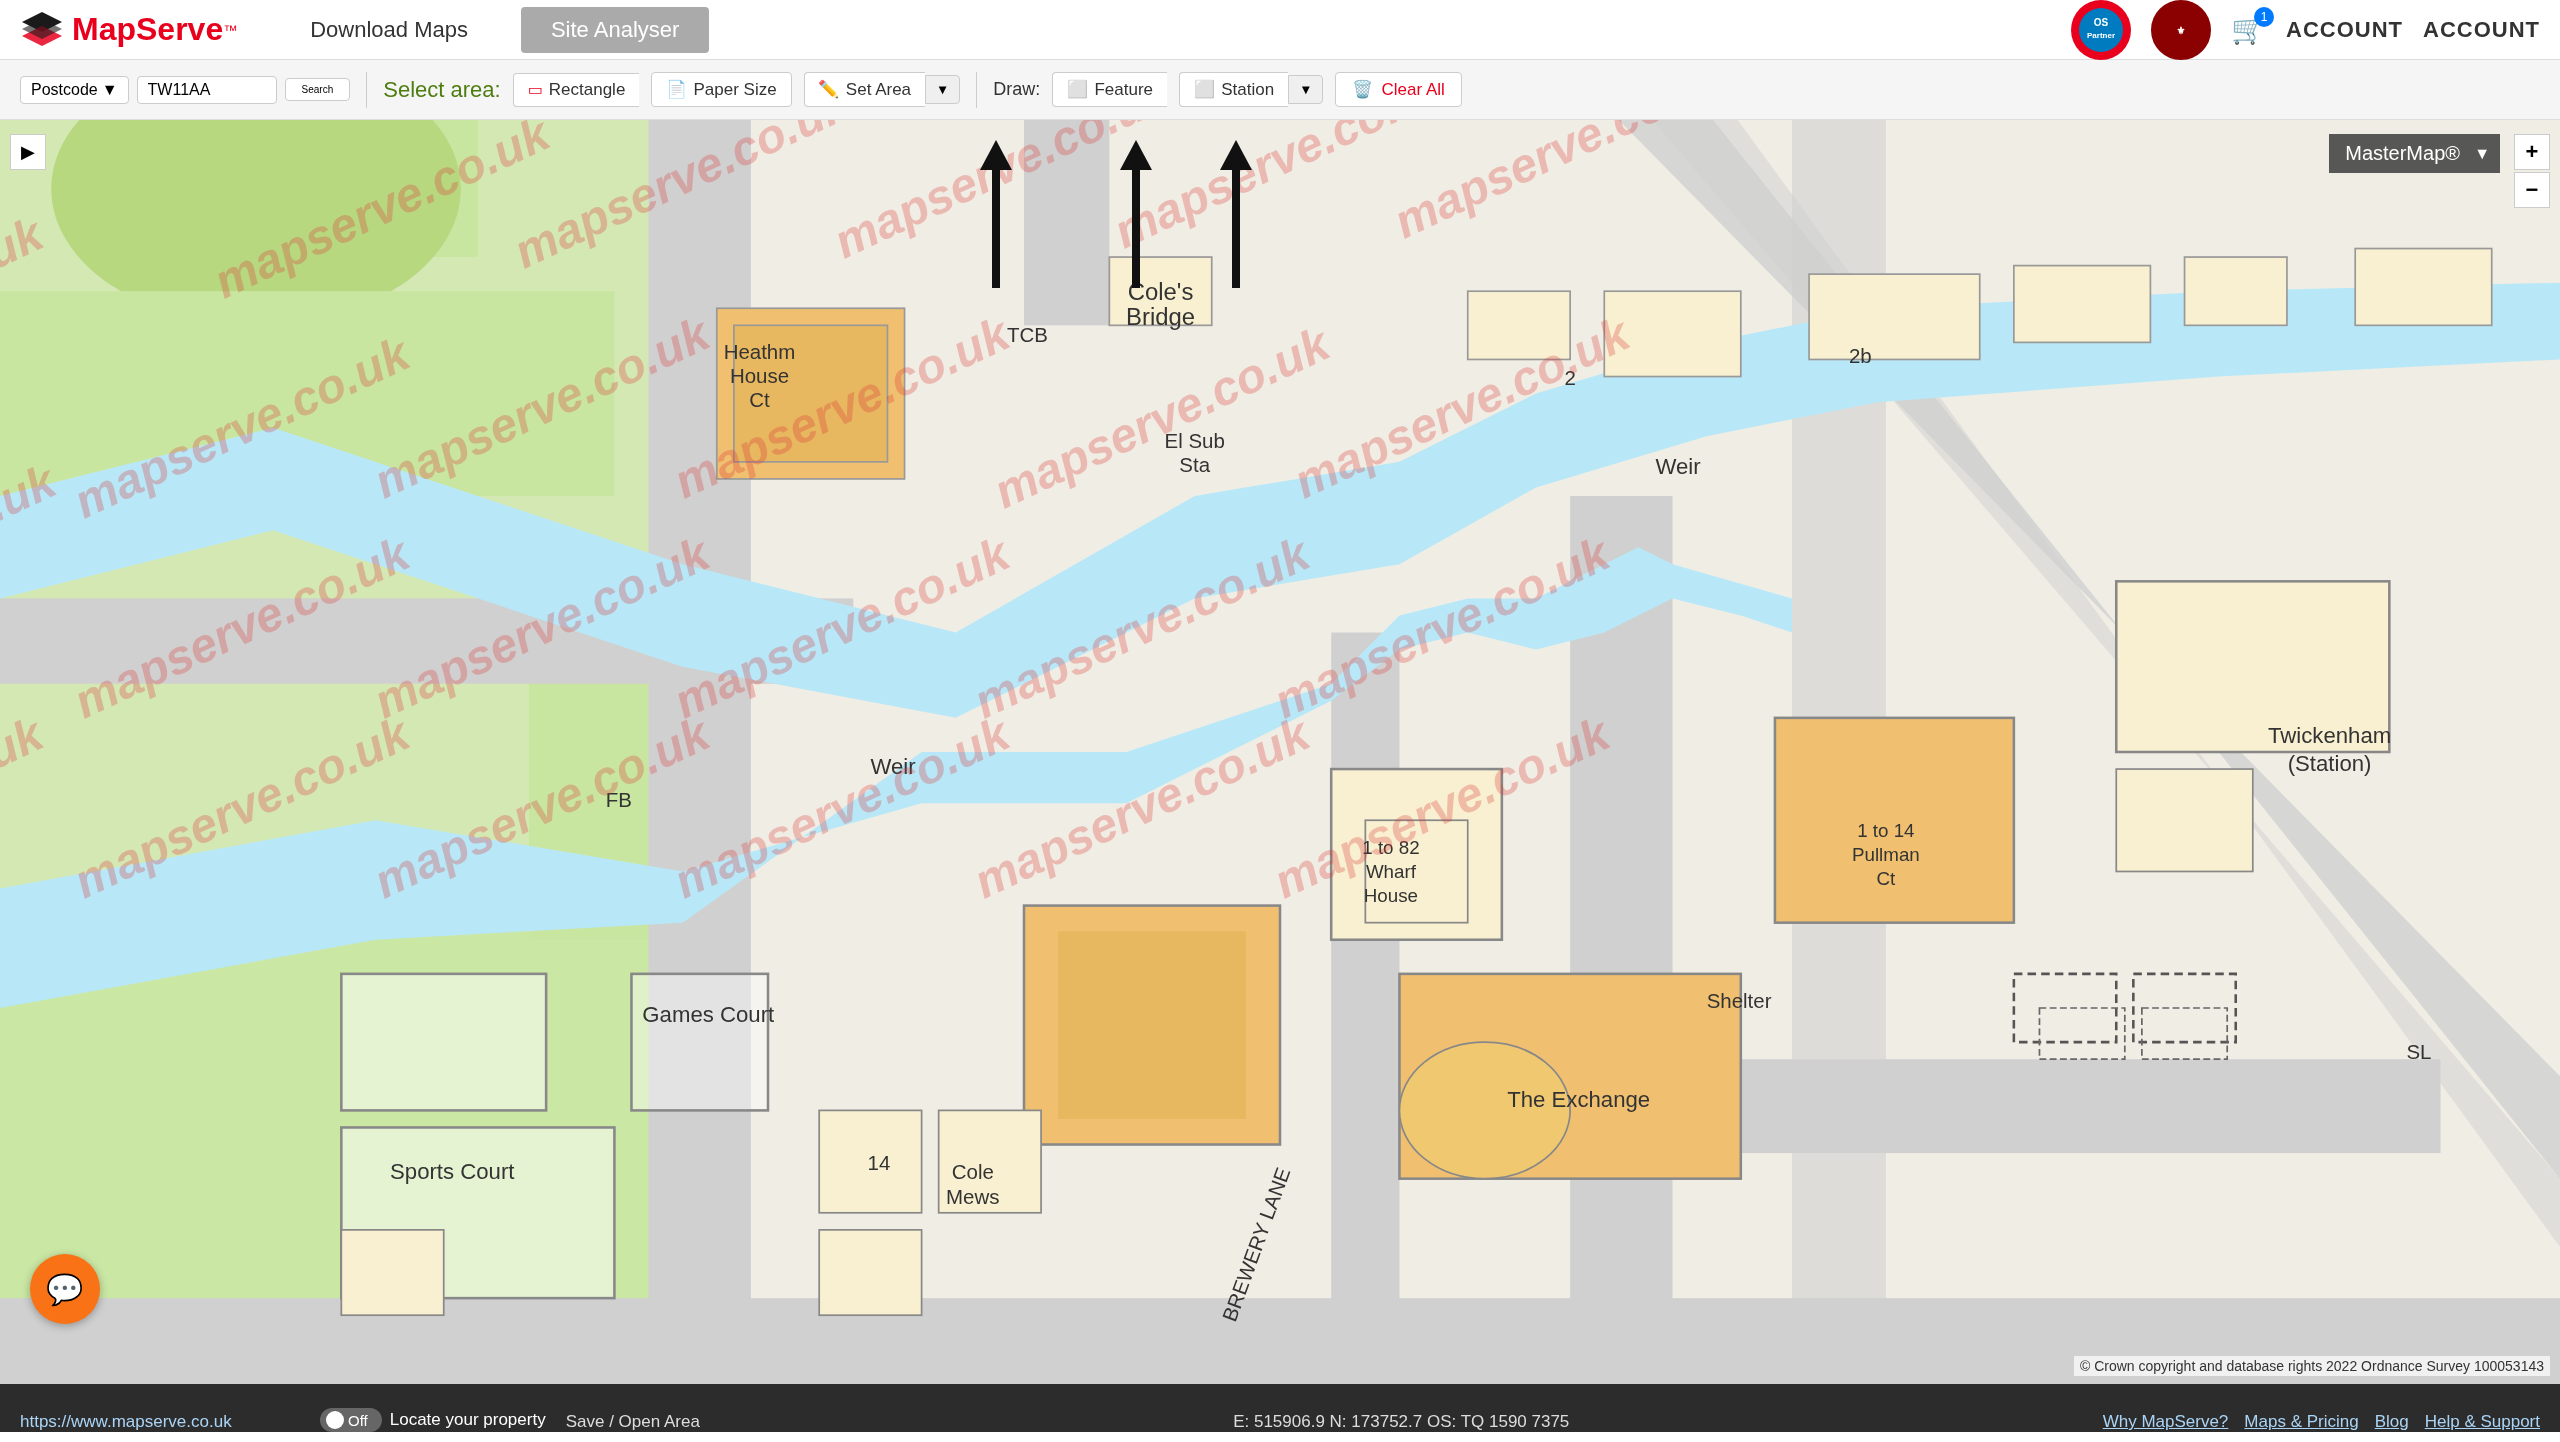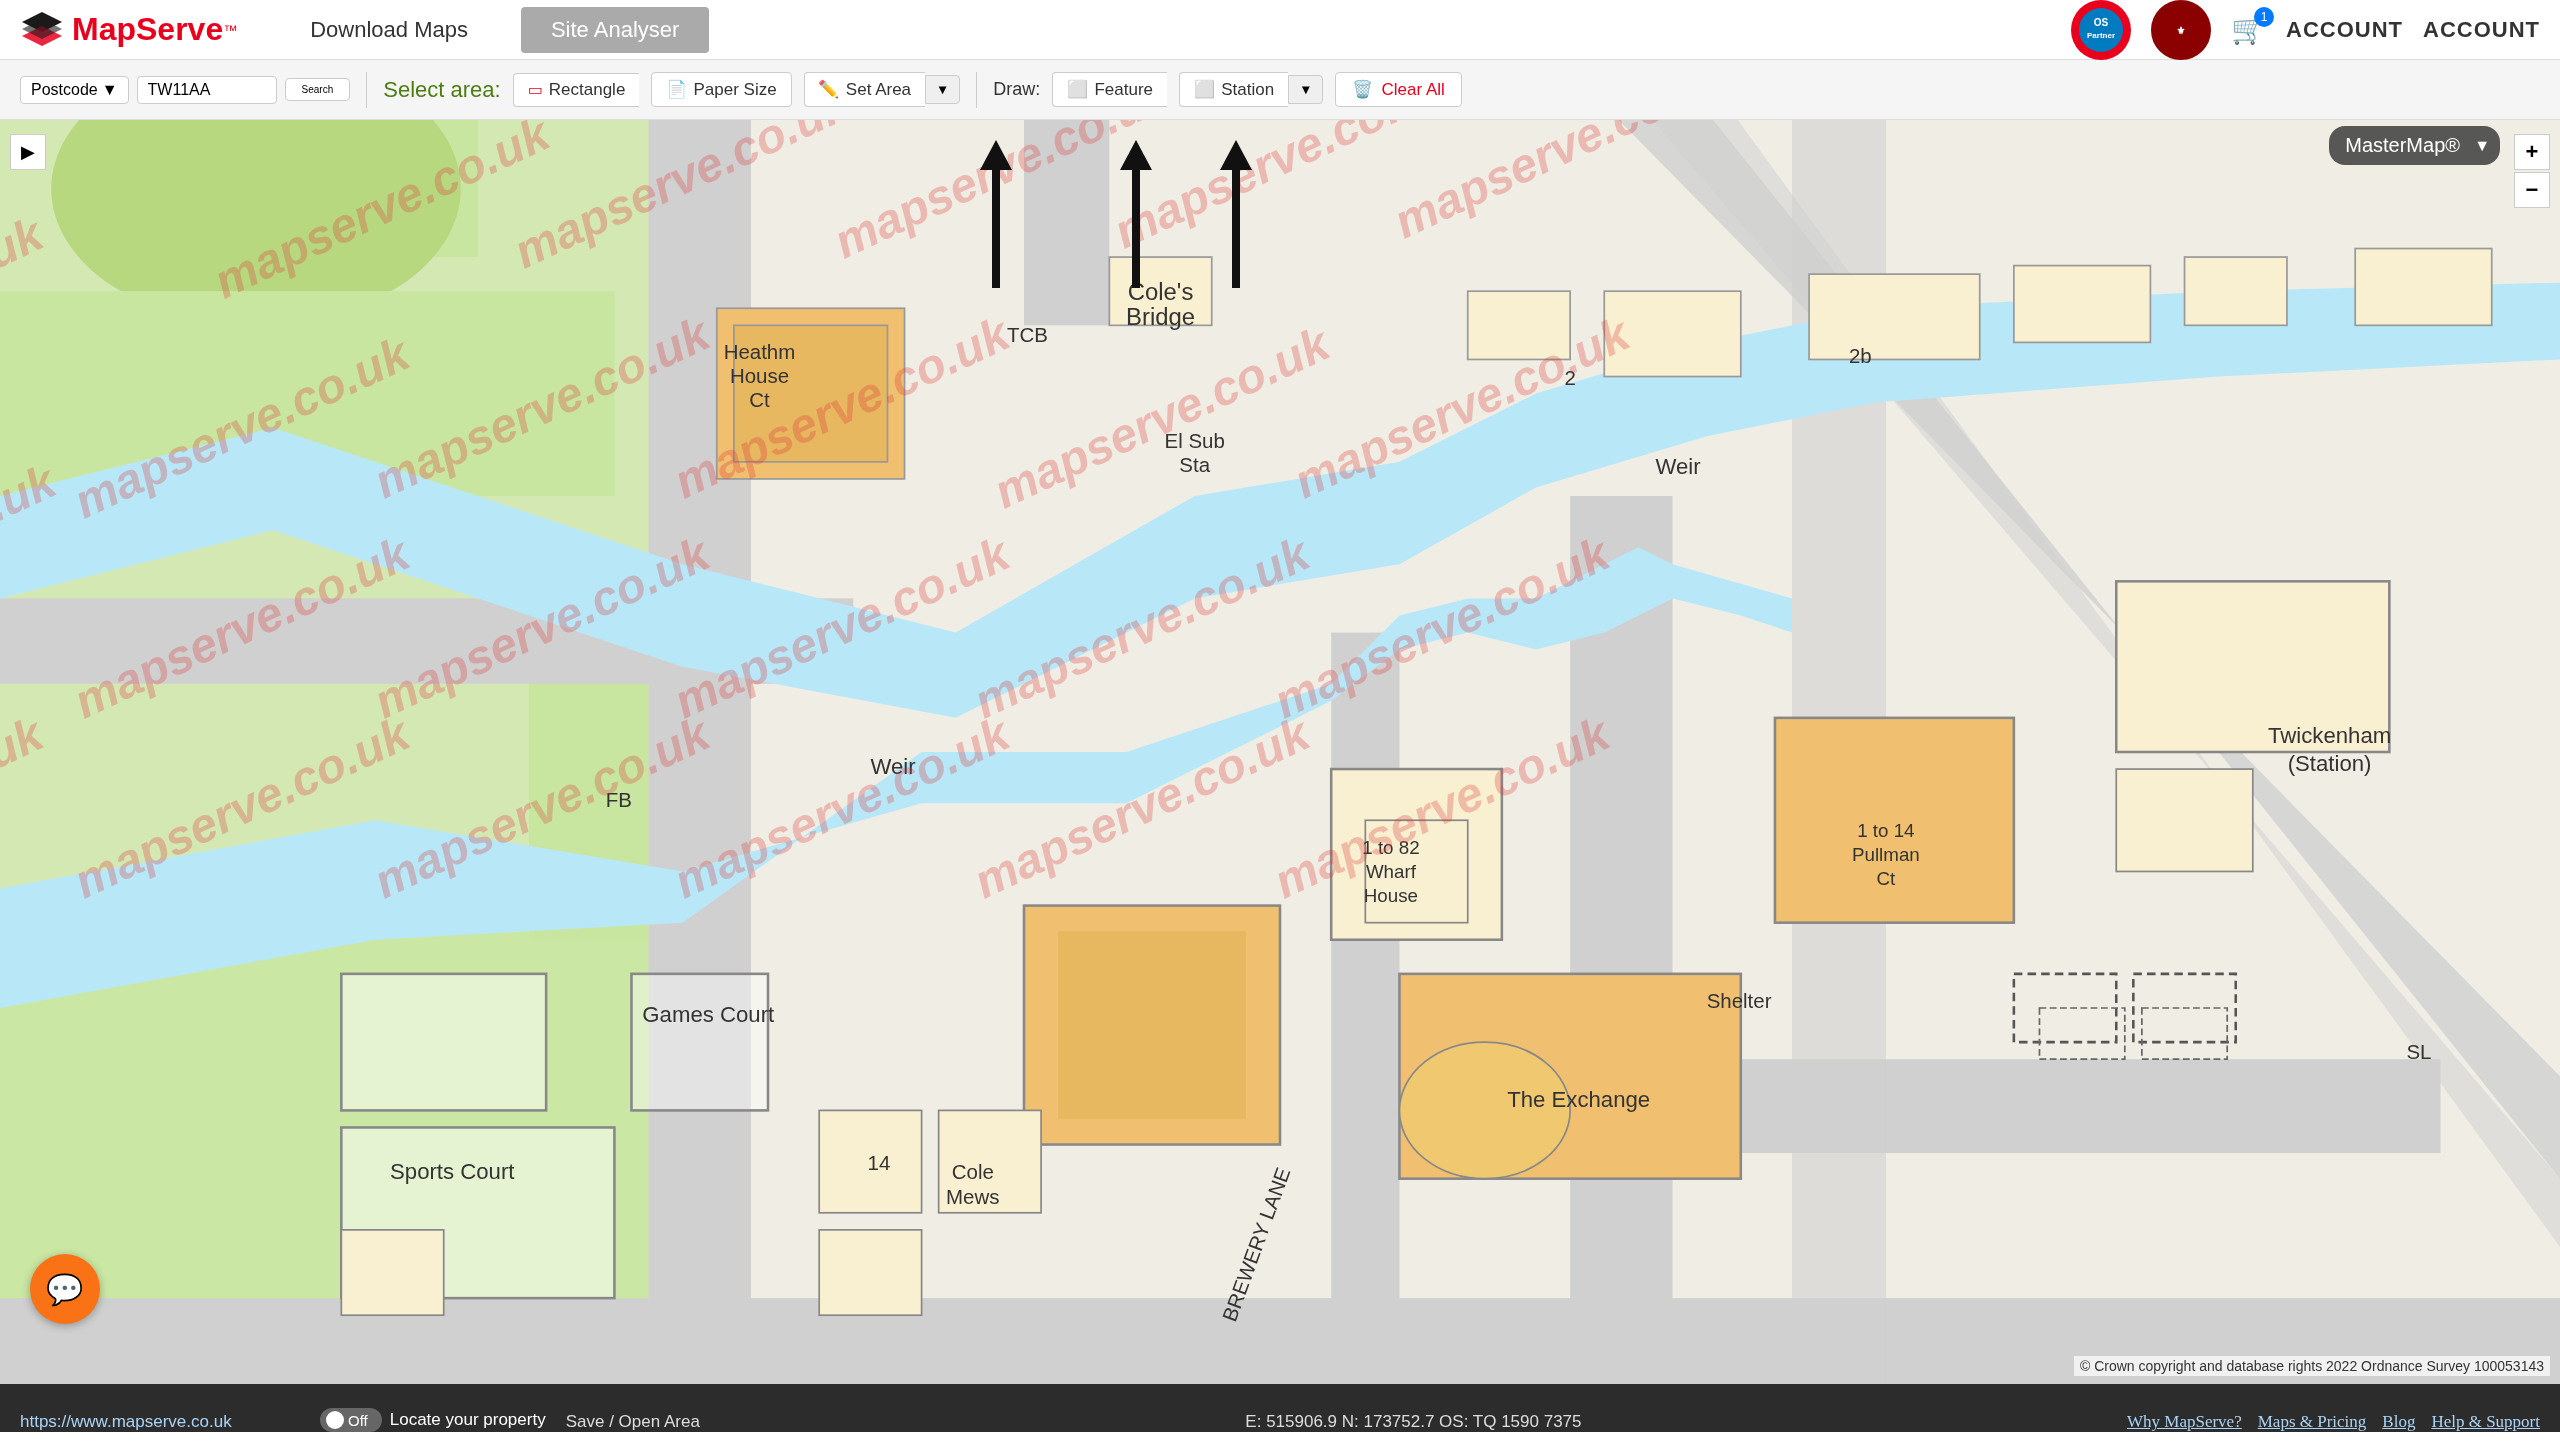--- a/index.html
+++ b/index.html
@@ -224,27 +224,27 @@
       color: rgba(220, 50, 50, 0.28);
       font-style: italic;
       font-weight: bold;
       white-space: nowrap;
       transform: rotate(-25deg);
     }
 
     
     .map-layer-dropdown {
       position: absolute;
-      top: 6px;
+      top: 14px;
       right: 60px;
       background: rgba(60,60,60,0.85);
       color: white;
       padding: 8px 40px 8px 16px;
       font-size: 20px;
-      border-radius: 16px;
+      border-radius: 0;
       cursor: pointer;
       display: flex;
       align-items: center;
       gap: 10px;
       z-index: 10;
     }
     .map-layer-arrow {
       position: absolute;
       right: 10px;
       top: 50%;
@@ -358,21 +358,20 @@
       flex: 1;
       text-align: center;
       font-size: 17px;
       color: #ddd;
     }
     .status-links {
       display: flex;
       align-items: center;
       gap: 16px;
       font-size: 17px;
-      font-family: Liberation Serif, serif;
     }
     .status-link {
       color: #aad4f5;
       cursor: pointer;
       text-decoration: underline;
     }
 
     
     .chat-btn {
       position: absolute;

